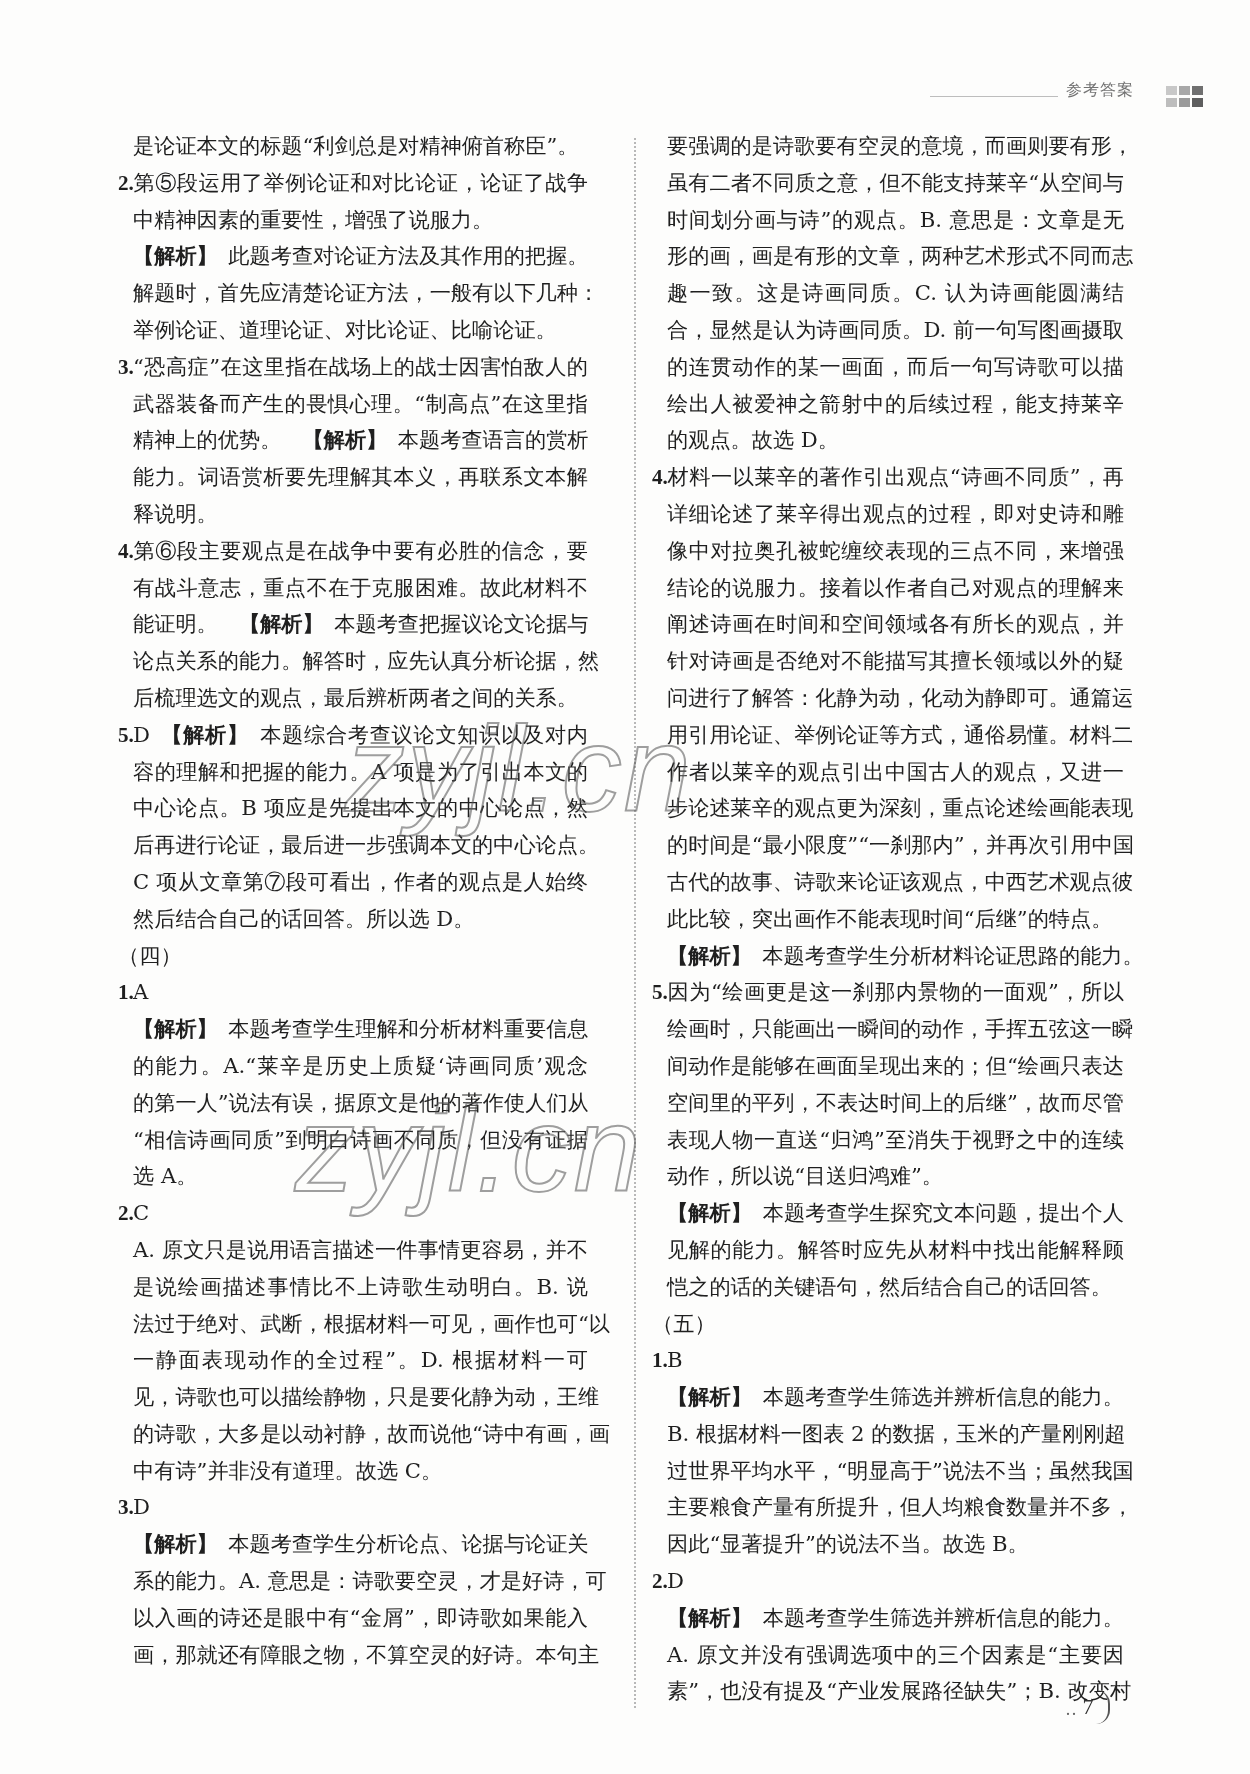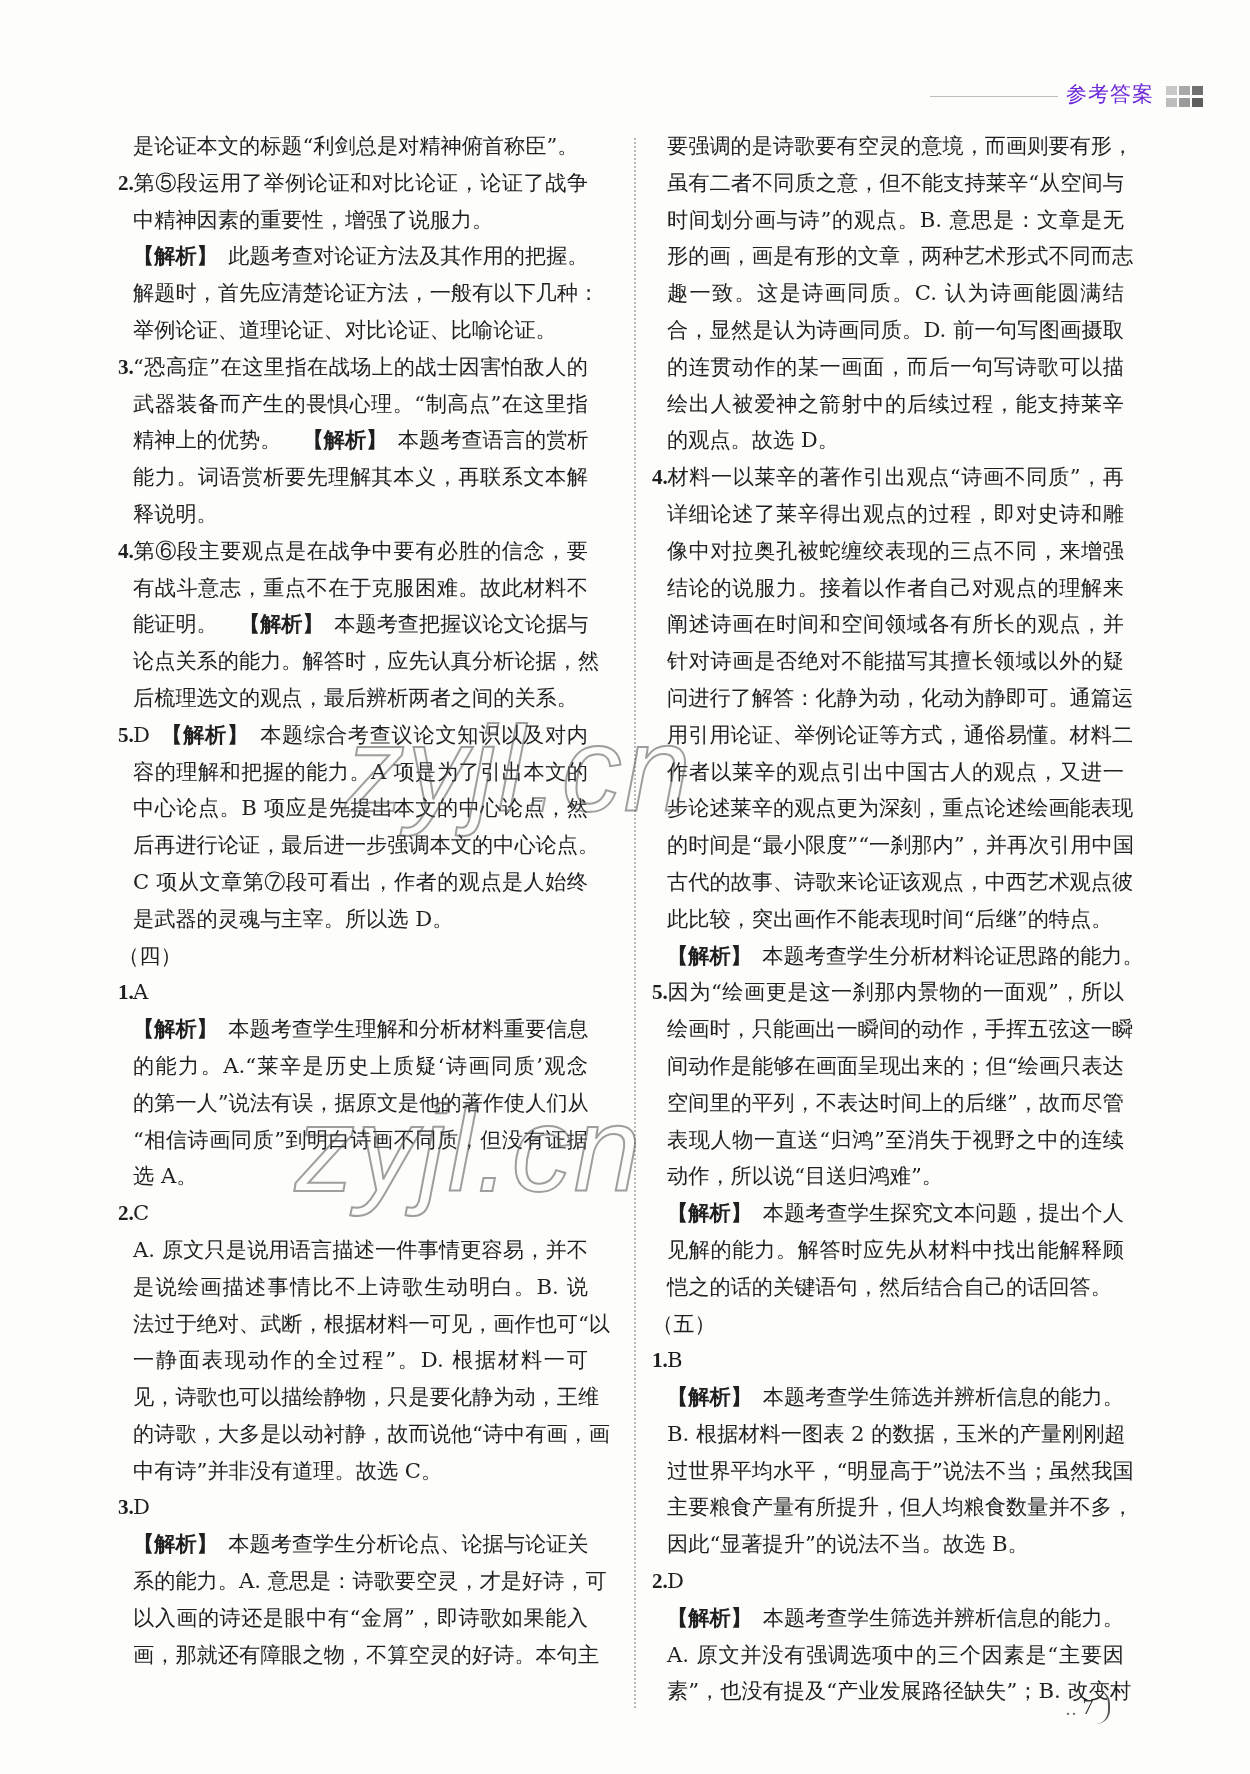--- a/index.html
+++ b/index.html
@@ -2,21 +2,21 @@
 <html><head>
   <meta charset="utf-8">
   <style>
     html, body { margin: 0; padding: 0; }
     body {
       width: 1250px; height: 1774px; background: #fdfdfc; position: relative; overflow: hidden;
       font-family: "DejaVu Serif", "Liberation Serif", serif; color: #1f1f1f;
     }
     .header { position: absolute; top: 76px; left: 930px; width: 300px; height: 40px; }
     .header .rule { position: absolute; left: 0; top: 20px; width: 128px; height: 0; border-top: 1px solid #bdbdbd; }
-    .header .title { position: absolute; left: 136px; top: 4px; font-family: "DejaVu Sans", sans-serif; font-size: 21px; letter-spacing: 1px; color: #6d28d9; }
+    .header .title { position: absolute; left: 136px; top: 4px; font-family: "DejaVu Sans", sans-serif; font-size: 16px; letter-spacing: 1px; color: #737373; }
     .header .squares { position: absolute; left: 236px; top: 10px; width: 40px; height: 24px; }
     .sq { position: absolute; width: 11px; height: 9px; }
     .col { position: absolute; top: 128px; }
     .col.left { left: 118px; width: 470px; }
     .col.right { left: 652px; width: 472px; }
     .divider { position: absolute; left: 634px; top: 138px; height: 1570px; width: 0; border-left: 2px dotted #b8b8b8; }
     .line { height: 36.8px; line-height: 36.8px; font-size: 21.2px; white-space: nowrap; position: relative; }
     .line.ind { padding-left: 15px; }
     .line.jt { text-align: justify; text-align-last: justify; }
     .num { font-weight: bold; font-family: "Liberation Serif", serif; display: inline-block; width: 15px; }
@@ -60,21 +60,21 @@
     <div class="line jt"><span class="num">4.</span><span>第⑥段主要观点是在战争中要有必胜的信念，要</span></div>
     <div class="line jt ind">有战斗意志，重点不在于克服困难。故此材料不</div>
     <div class="line jt ind"><span>能证明。</span> <span class="tag">【解析】</span> <span>本题考查把握议论文论据与</span></div>
     <div class="line jt ind">论点关系的能力。解答时，应先认真分析论据，然</div>
     <div class="line ind">后梳理选文的观点，最后辨析两者之间的关系。</div>
     <div class="line jt"><span class="num">5.</span><span>D</span> <span class="tag">【解析】</span> <span>本题综合考查议论文知识以及对内</span></div>
     <div class="line jt ind">容的理解和把握的能力。A 项是为了引出本文的</div>
     <div class="line jt ind">中心论点。B 项应是先提出本文的中心论点，然</div>
     <div class="line jt ind">后再进行论证，最后进一步强调本文的中心论点。</div>
     <div class="line jt ind">C 项从文章第⑦段可看出，作者的观点是人始终</div>
-    <div class="line ind">是武器的灵魂与主宰。所以选 D。</div>
+    <div class="line ind">然后结合自己的话回答。所以选 D。</div>
     <div class="section">（四）</div>
     <div class="line"><span class="num">1.</span><span>A</span></div>
     <div class="line jt ind"><span class="tag">【解析】</span> <span>本题考查学生理解和分析材料重要信息</span></div>
     <div class="line jt ind">的能力。A.“莱辛是历史上质疑‘诗画同质’观念</div>
     <div class="line jt ind">的第一人”说法有误，据原文是他的著作使人们从</div>
     <div class="line jt ind">“相信诗画同质”到明白诗画不同质，但没有证据</div>
     <div class="line ind">选 A。</div>
     <div class="line"><span class="num">2.</span><span>C</span></div>
     <div class="line jt ind">A. 原文只是说用语言描述一件事情更容易，并不</div>
     <div class="line jt ind">是说绘画描述事情比不上诗歌生动明白。B. 说</div>

